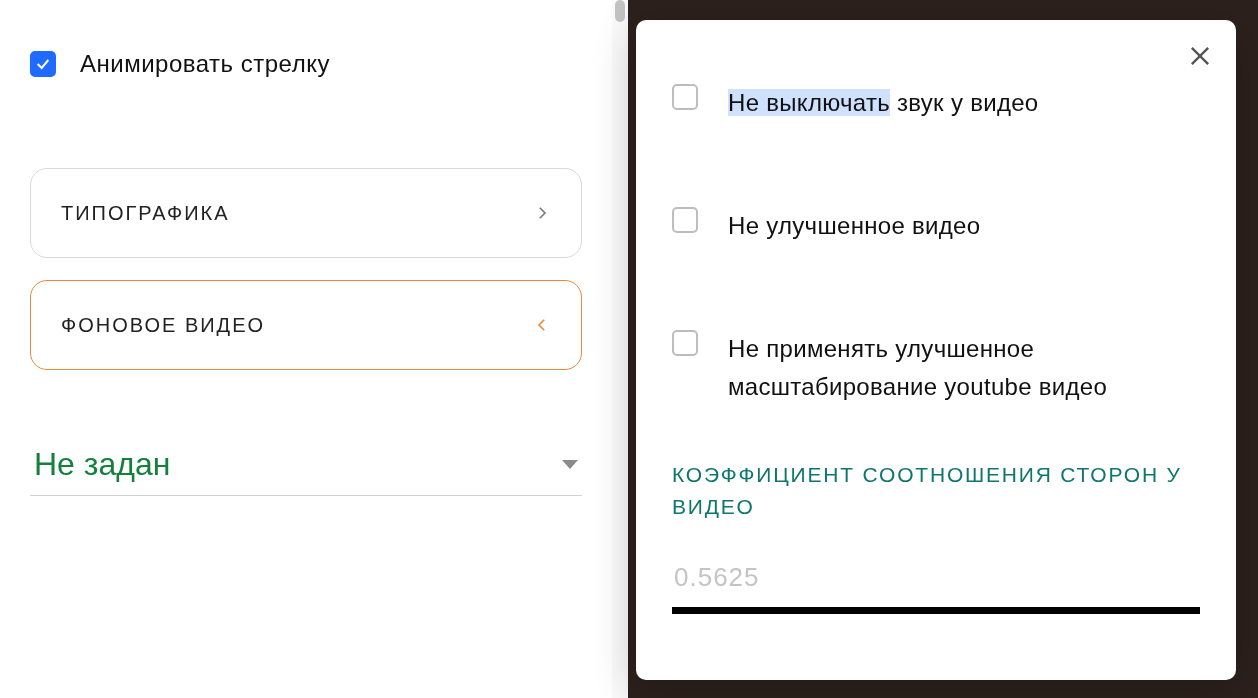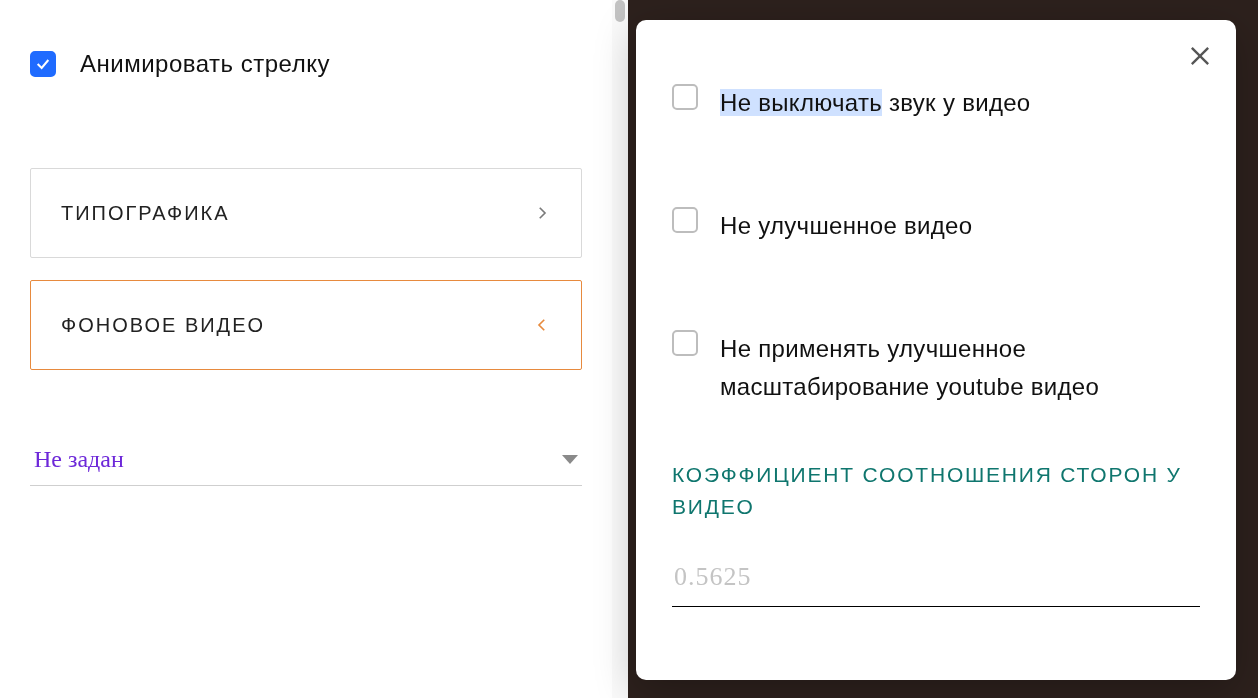--- a/index.html
+++ b/index.html
@@ -65,21 +65,21 @@
   .checkbox.checked svg { display:block; }
   .checkbox svg { display:none; width:16px; height:16px; stroke:#fff; stroke-width:3; fill:none; }
   .ck-label {
     font-size: 24px;
     letter-spacing: 0.5px;
     color:#111;
   }
 
   .accordion {
     border:1px solid #d9d9d9;
-    border-radius:2px;
+    border-radius:17px;
     height:90px;
     display:flex;
     align-items:center;
     justify-content:space-between;
     padding:0 30px;
     margin-bottom:22px;
     font-size:20px;
     letter-spacing:2px;
     color:#222;
     cursor:pointer;
@@ -98,21 +98,21 @@
     margin-bottom:22px;
   }
   .select {
     display:flex;
     align-items:center;
     justify-content:space-between;
     border-bottom:1px solid #cfcfcf;
     padding:6px 4px 12px 4px;
     cursor:pointer;
   }
-  .select-value { font-size:24px; color:#6d28d9;font-family:Liberation Serif, serif; }
+  .select-value { font-size:32px; color:#15803d; }
   .select-caret {
     width:0; height:0;
     border-left:8px solid transparent;
     border-right:8px solid transparent;
     border-top:9px solid #8a8a8a;
   }
 
   
   .dark-bg {
     position:absolute;
@@ -135,21 +135,21 @@
     position:absolute;
     top:22px; right:22px;
     width:28px; height:28px;
     cursor:pointer;
   }
   .popup-close svg { width:100%; height:100%; stroke:#555; stroke-width:2; }
 
   .popup-ck-row {
     display:flex;
     align-items:flex-start;
-    gap:22px;
+    gap:30px;
     margin-bottom:86px;
   }
   .popup-ck-row.tight { margin-bottom:54px; }
   .popup-ck-label {
     font-size:24px;
     color:#111;
     line-height:1.55;
     letter-spacing:0.3px;
   }
   .popup-ck-label .hl {
@@ -160,26 +160,26 @@
     font-size:21px;
     letter-spacing:1.8px;
     color:#0f766e;
     line-height:1.55;
     margin-bottom:34px;
     margin-top:14px;
   }
   .ratio-input {
     width:100%;
     border:none;
-    border-bottom:1px solid #000000;
+    border-bottom:7px solid #000000;
     font-size:26px;
     letter-spacing:1px;
     padding:4px 2px 14px 2px;
     color:#222;
-    font-family:Liberation Serif, serif;
+    font-family:Liberation Sans, sans-serif;
     font-weight:300;
     outline:none;
   }
   .ratio-input::placeholder { color:#c4c4c4; }
 </style>
 </head>
 <body>
 
 <div class="left-panel">
 

